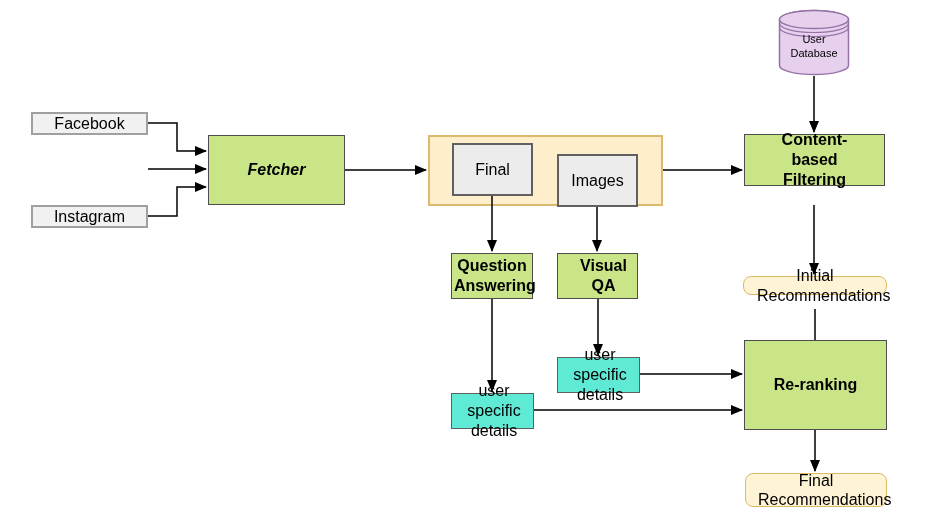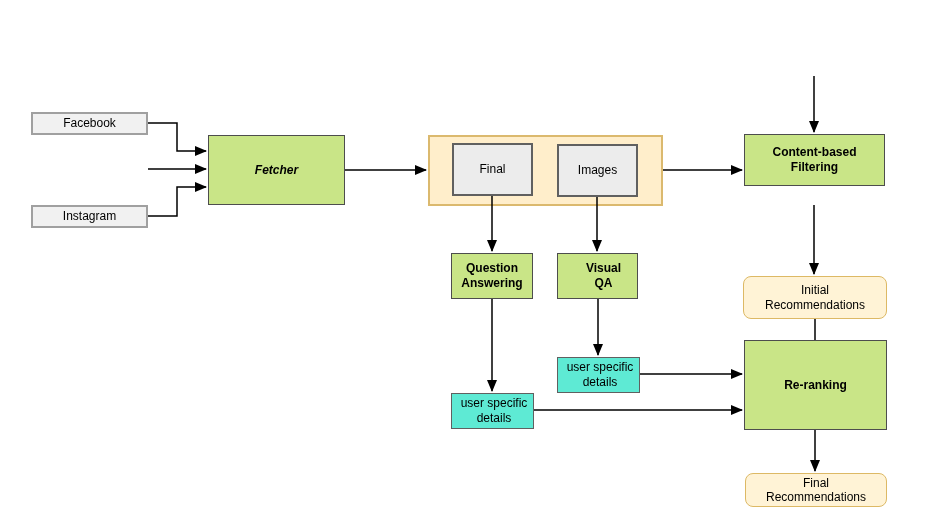--- a/index.html
+++ b/index.html
@@ -10,21 +10,21 @@
     font-family:"Liberation Sans", sans-serif;
     color:#000000;
     overflow:hidden;
   }
   .wires{position:absolute;left:0;top:0;width:929px;height:526px;pointer-events:none;}
 
   .node{
     position:absolute;
     display:flex;align-items:center;justify-content:center;
     text-align:center;
-    font-size:12px;line-height:1.25;
+    font-size:16px;line-height:1.25;
     box-sizing:border-box;
   }
   .label{display:inline-block;}
 
   
   .source{left:31px;width:117px;height:23px;background:#f1f1f1;border:2px solid #a0a0a0;}
   .n-facebook{top:112px;}
   .n-twitter{top:158px;}
   .n-instagram{top:205px;}
 
@@ -39,31 +39,31 @@
   .n-vqa .label{max-width:50px;margin-left:12px;}
   .n-qa .label{max-width:76px;}
 
   
   .media-group{
     position:absolute;left:428px;top:135px;width:235px;height:71px;
     background:#ffeecb;border:2px solid #dbb96e;box-sizing:border-box;
   }
   .inner-gray{background:#ececec;border:2px solid #606060;}
   .n-text{left:452px;top:143px;width:81px;height:53px;}
-  .n-images{left:557px;top:144px;width:81px;height:53px;}
+  .n-images{left:557px;top:154px;width:81px;height:53px;}
 
   
   .usd{background:#5eead4;border:1px solid #606060;justify-content:flex-end;}
   .n-usd-visual{left:557px;top:357px;width:83px;height:36px;}
   .n-usd-text{left:451px;top:393px;width:83px;height:36px;}
   .usd .label{max-width:78px;}
 
   
   .rec{background:#fff3d6;border:1px solid #ddb965;border-radius:8px;}
-  .n-initial{left:743px;top:276px;width:144px;height:43px;}
+  .n-initial{left:743px;top:276px;width:144px;height:19px;}
   .n-final{left:745px;top:473px;width:142px;height:34px;}
   .rec .label{max-width:116px;line-height:1.2;}
 
   
   .n-db{position:absolute;left:778px;top:9px;width:72px;height:67px;}
   .n-db svg{position:absolute;left:0;top:0;}
   .db-label{
     position:absolute;left:0;top:24px;width:72px;
     text-align:center;font-size:11px;line-height:1.25;
   }
@@ -111,20 +111,29 @@
     <span class="label">Fetcher</span>
   </div>
 
   <div class="node inner-gray n-text">
     <span class="label">Final</span>
   </div>
   <div class="node inner-gray n-images">
     <span class="label">Images</span>
   </div>
 
+  <div class="n-db">
+    <svg width="72" height="67" viewBox="0 0 72 67">
+      <path d="M1.5,10.5 A34.5,9 0 0 1 70.5,10.5 L70.5,56.5 A34.5,9 0 0 1 1.5,56.5 Z" fill="#e6d0ee" stroke="#9673a6" stroke-width="1.5"></path>
+      <ellipse cx="36" cy="10.5" rx="34.5" ry="9" fill="#e6d0ee" stroke="#9673a6" stroke-width="1.5"></ellipse>
+      <path d="M1.5,14.5 A34.5,9 0 0 0 70.5,14.5" fill="none" stroke="#9673a6" stroke-width="1.2"></path>
+      <path d="M1.5,18.5 A34.5,9 0 0 0 70.5,18.5" fill="none" stroke="#9673a6" stroke-width="1.2"></path>
+    </svg>
+    <span class="db-label">User Database</span>
+  </div>
 
   <div class="node green n-cbf">
     <span class="label">Content-based Filtering</span>
   </div>
 
   <div class="node green n-qa">
     <span class="label">Question Answering</span>
   </div>
   <div class="node green n-vqa">
     <span class="label">Visual QA</span>

